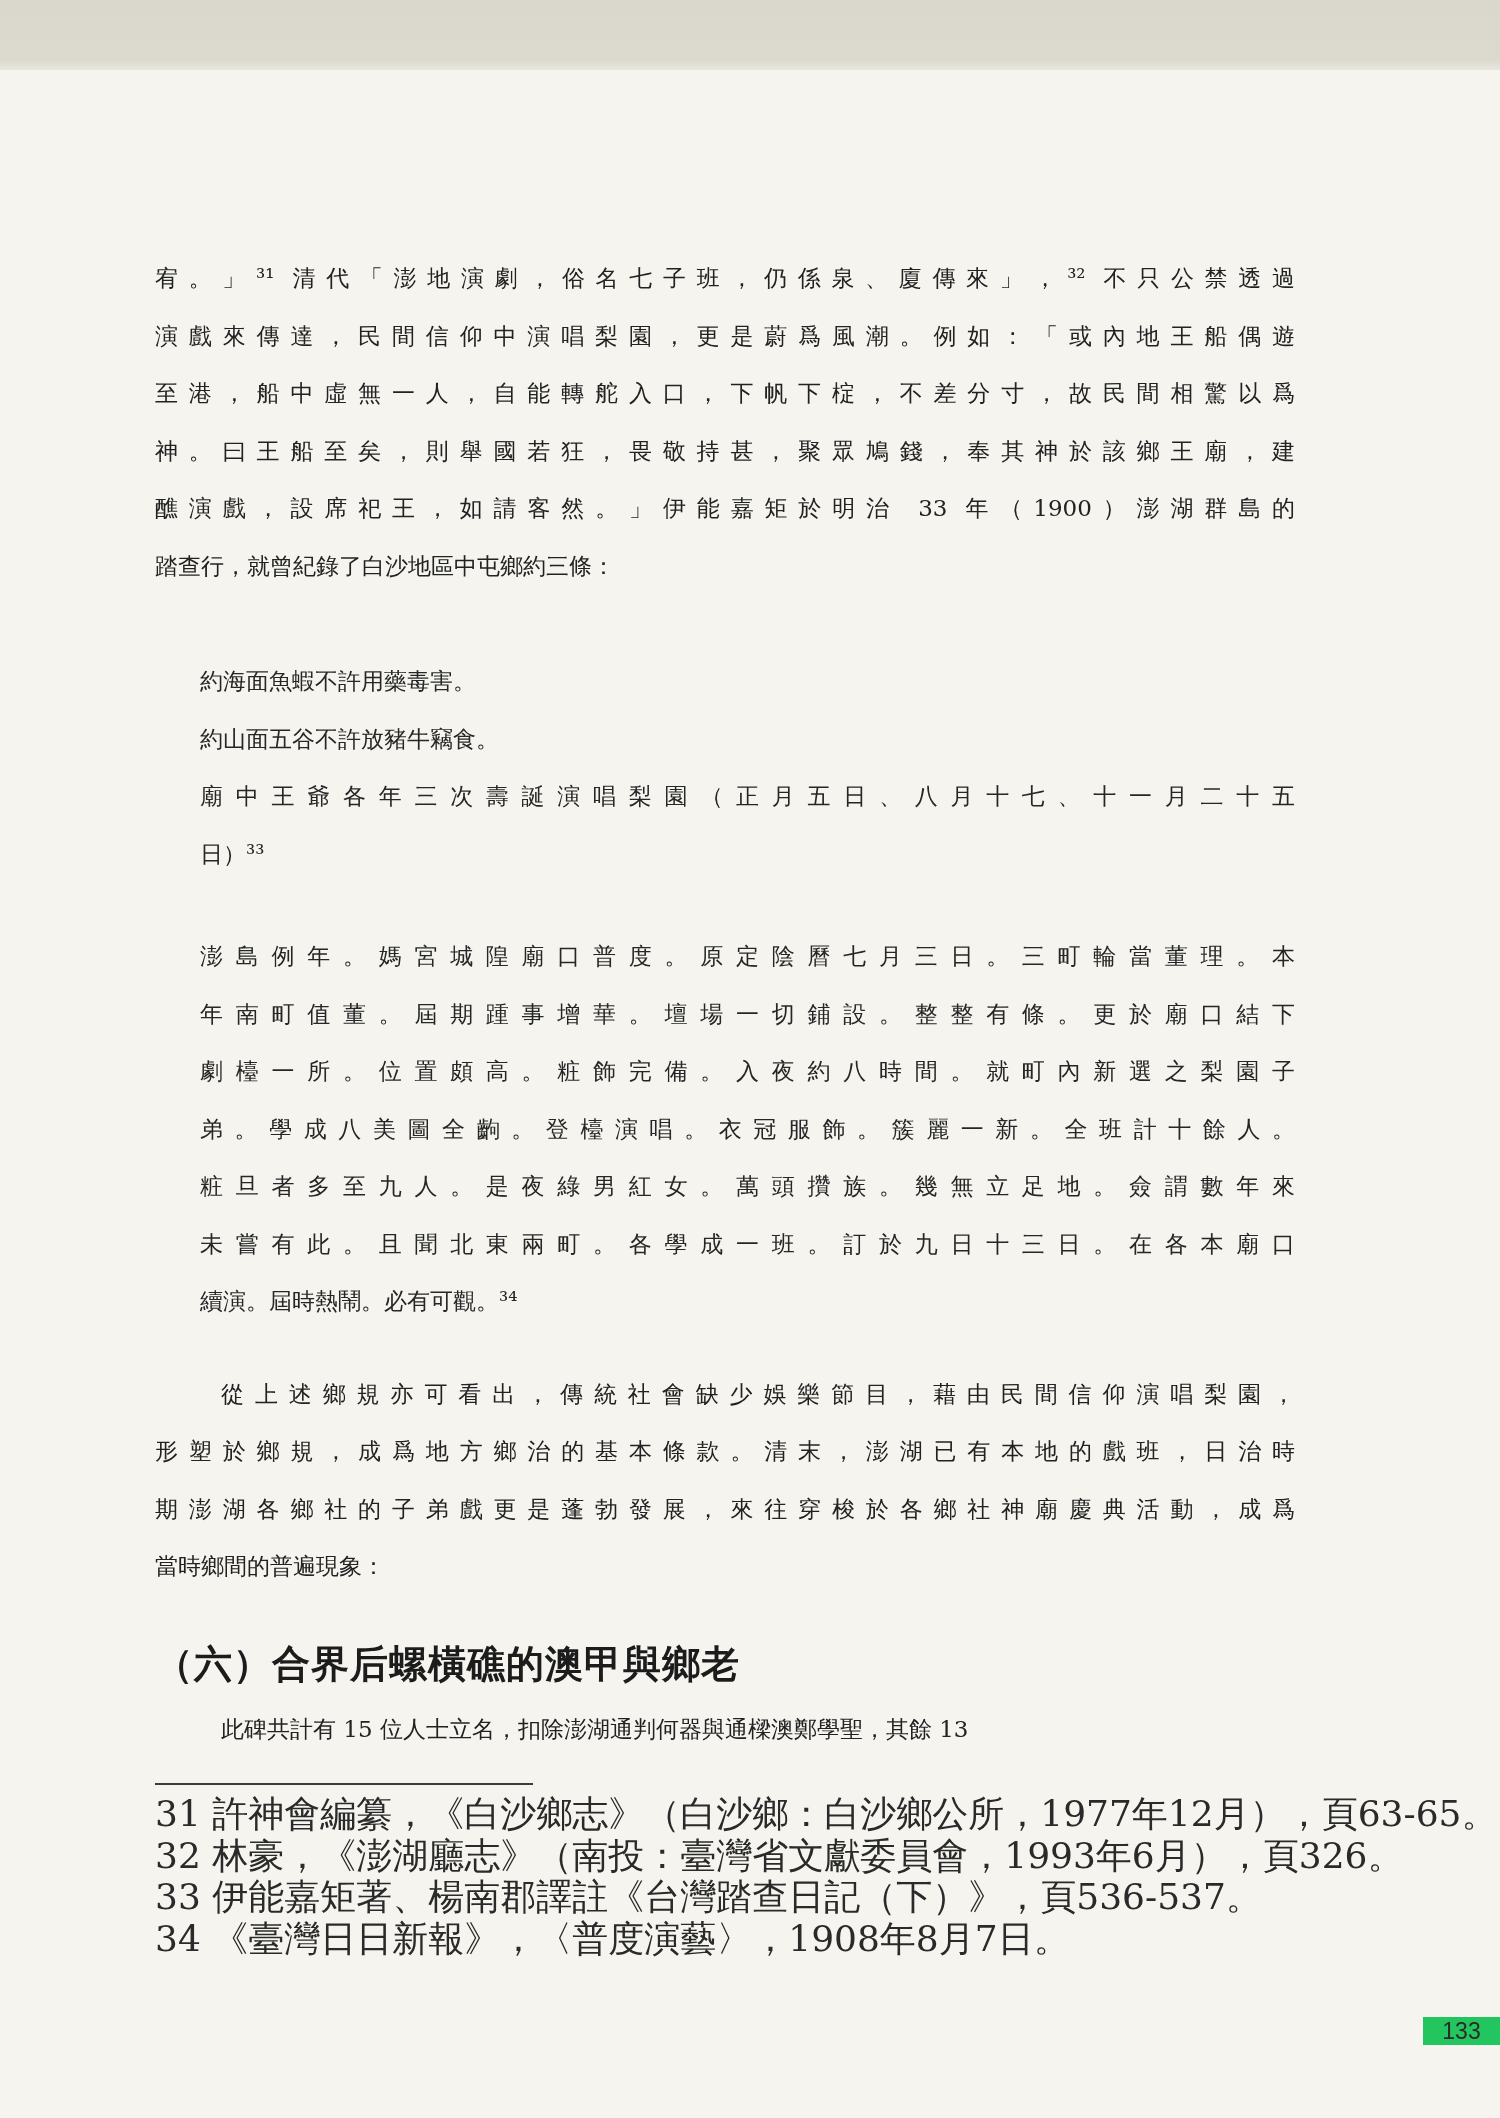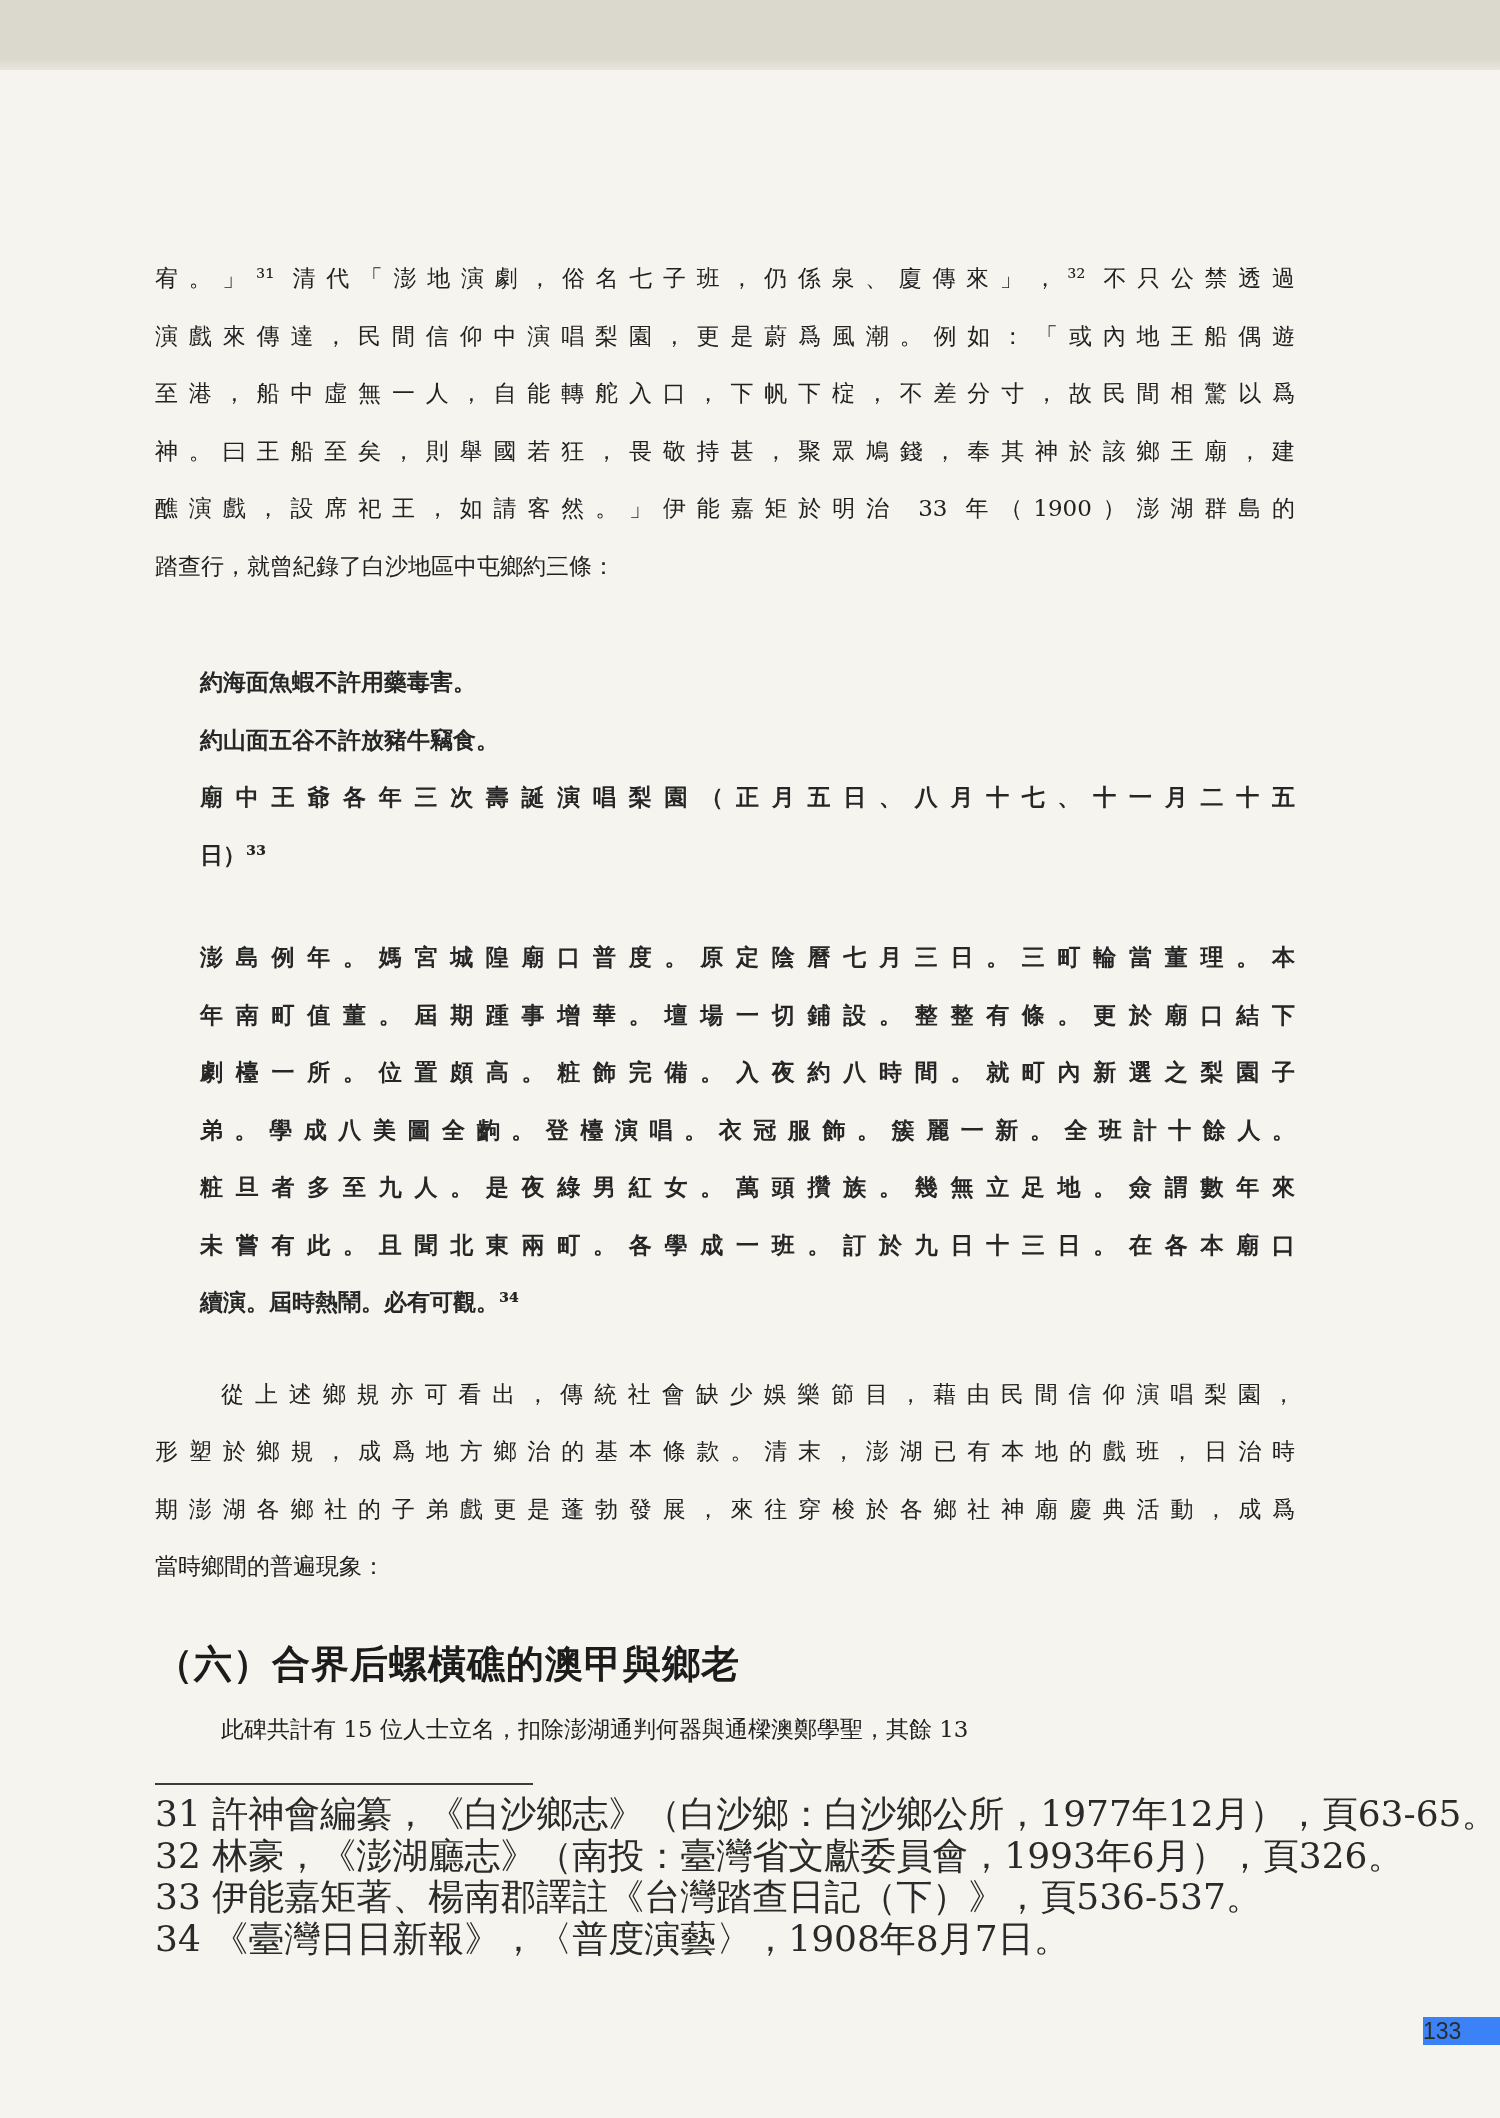--- a/index.html
+++ b/index.html
@@ -14,41 +14,41 @@
     background:linear-gradient(180deg,#dad7cd 0%,#dcd9cf 85%,#e8e6df 100%);
   }
   .textcol { position:absolute; left:155px; top:250px; width:1140px; }
   .para { font-size:23px; line-height:57.5px; }
   .line {
     text-align:justify; text-align-last:justify; text-justify:inter-character;
     white-space:nowrap;
   }
   .line.last { text-align-last:left; }
   .quote { margin-left:45px; width:1095px; color:#262626; }
-  .quote .line { font-weight:700; }
+  .quote .line { font-weight:400; }
   .indent1 { text-indent:66px; }
   .mt-q1 { margin-top:58px; }
   .mt-p2 { margin-top:35px; }
   .mt-q2 { margin-top:45px; }
   .heading {
     margin-top:47px; font-family:Liberation Mono, monospace;
     font-weight:bold; font-size:38px; line-height:48px; color:#1c1c1c;
     letter-spacing:1px;
   }
   .p3 { margin-top:10px; }
   .footrule {
     margin-top:25px; width:378px; height:2px; background:#3c3c3c;
   }
   .footnotes { margin-top:8px; font-size:36px; line-height:41.5px; color:#2a2a2a; }
   .footnote { white-space:nowrap; }
   .pagetab {
     position:absolute; left:1423px; top:2017px; width:77px; height:28px;
-    background:#3b82f6; color:#2b2b2b;
+    background:#22c55e; color:#2b2b2b;
     font-family:"Liberation Sans","DejaVu Sans",sans-serif;
-    font-size:23px; line-height:28px; 
+    font-size:23px; line-height:28px; text-align:center;
   }
 </style>
 </head>
 <body>
 
 <div class="page">
 
   <div class="topband"></div>
 
   <div class="textcol">

